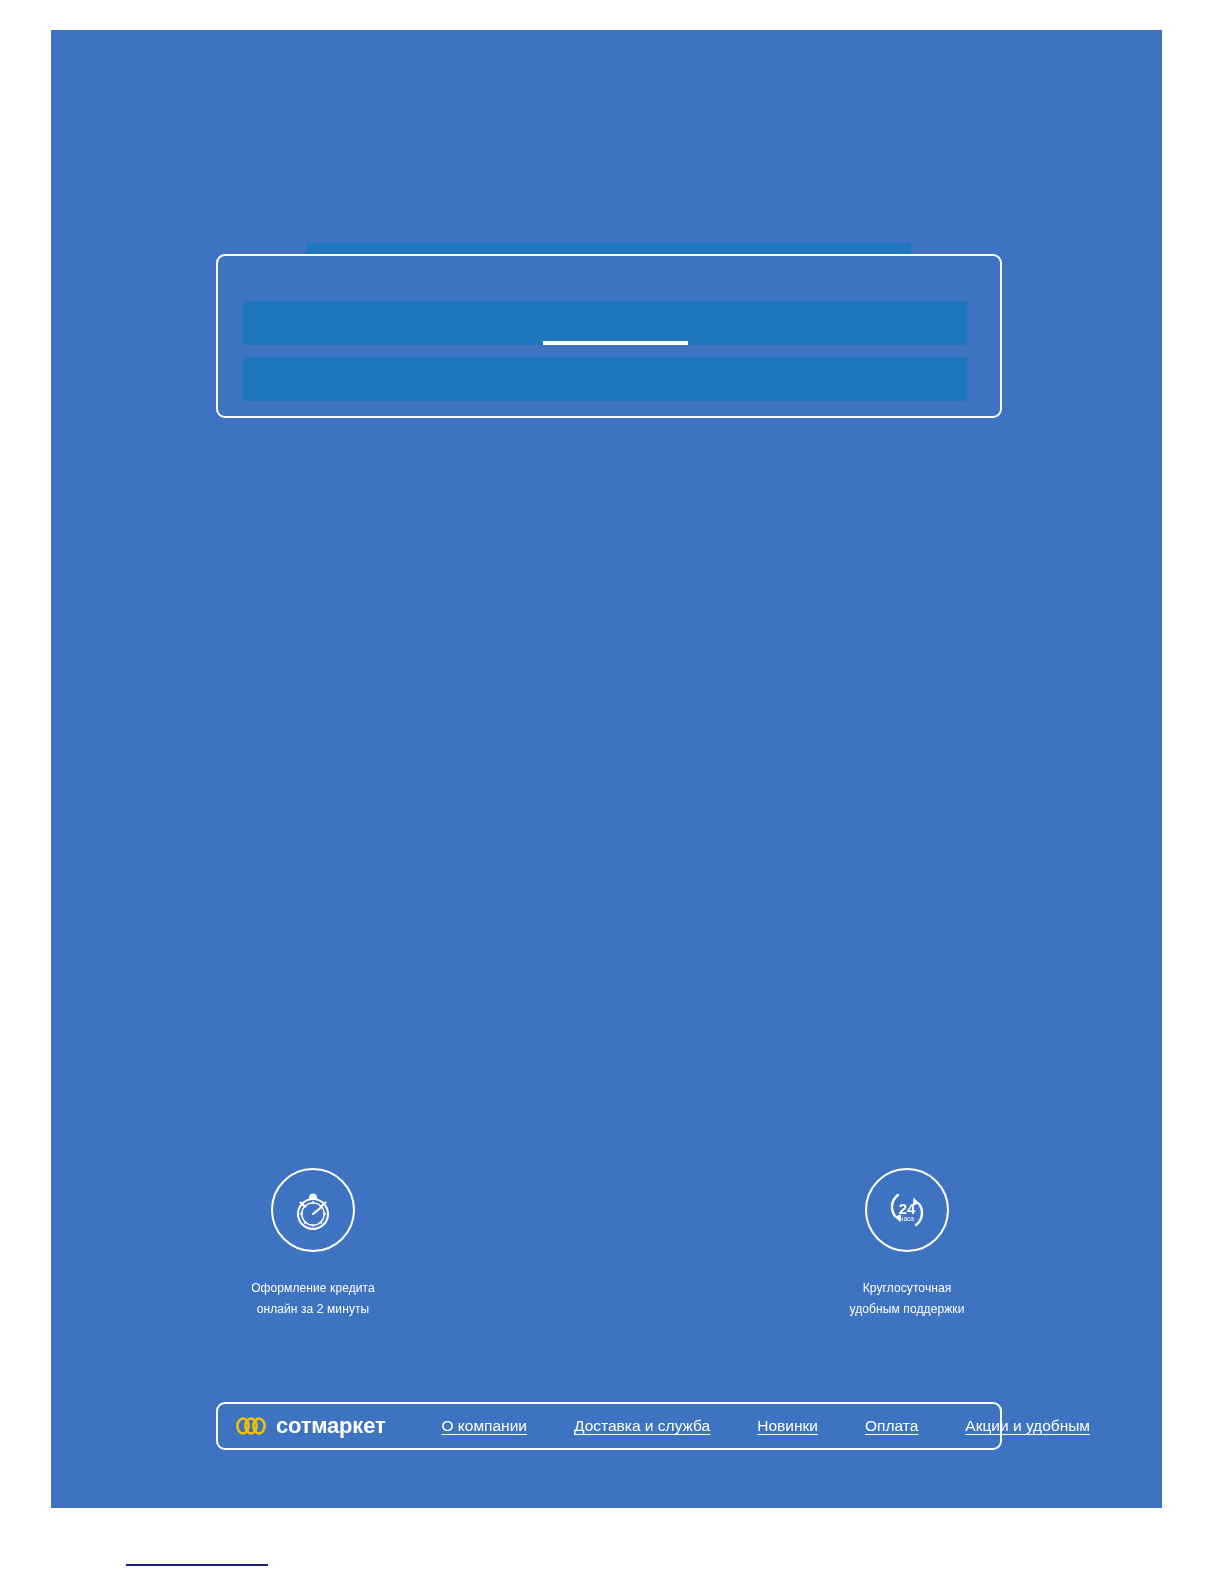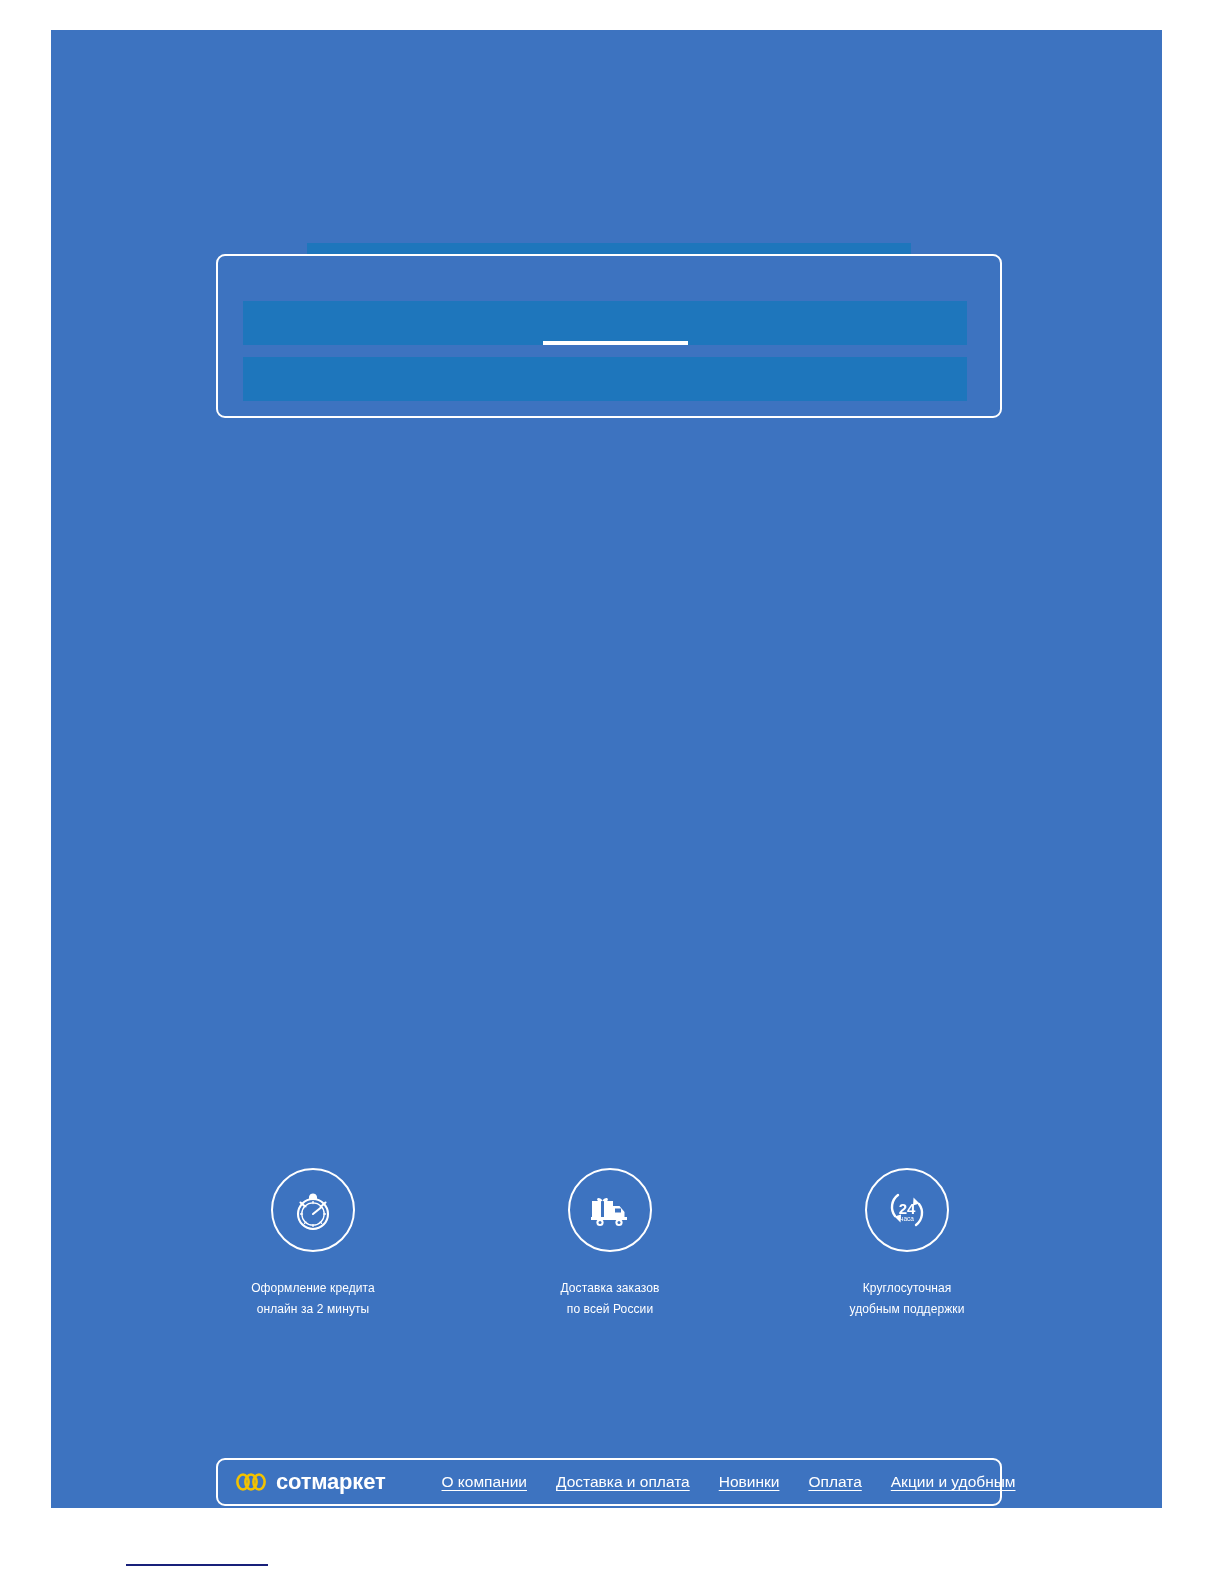--- a/index.html
+++ b/index.html
@@ -95,21 +95,21 @@
     font-size: 12px;
     line-height: 21px;
     letter-spacing: .1px;
     white-space: pre-line;
   }
 
   
   #footer-bar {
     position: absolute;
     left: 165px;
-    top: 1428px;
+    top: 1372px;
     width: 786px;
     height: 48px;
     border: 2px solid #ffffff;
     border-radius: 9px;
     box-sizing: border-box;
     display: flex;
     align-items: center;
   }
   #brand-logo {
     display: flex;
@@ -120,21 +120,21 @@
   #brand-mark { display: block; margin-right: 7px; }
   #brand-word {
     color: #ffffff;
     font-size: 22px;
     font-weight: bold;
     letter-spacing: -.2px;
   }
   #footer-links {
     display: flex;
     align-items: center;
-    gap: 29px;
+    gap: 47px;
   }
   .footer-link {
     color: #ffffff;
     font-size: 15.5px;
     text-decoration: underline;
     text-underline-offset: 3px;
     white-space: nowrap;
     cursor: pointer;
   }
 
@@ -184,39 +184,20 @@
               <path d="M32.2 37 l1.4 1.4"></path>
             <path d="M33.6 20.4 l-1.4 1.4"></path>
               <path d="M17.9 37 l-1.4 1.4"></path>
           </g>
         </svg>
       </div>
       <div class="feature-caption">Оформление кредита
 онлайн за 2 минуты</div>
     </div>
 
-    <div class="feature">
-      <div class="feature-icon-ring">
-        <svg width="52" height="52" viewBox="0 0 52 52" fill="none">
-          <rect x="8" y="17" width="21" height="16" fill="#ffffff"></rect>
-          <path d="M29 22 h6.5 l5 6 v5 h-11.5 z" fill="#ffffff"></path>
-          <rect x="7" y="33" width="36" height="3" fill="#ffffff"></rect>
-          <circle cx="16" cy="38.5" r="3.6" fill="#ffffff"></circle>
-          <circle cx="16" cy="38.5" r="1.5" fill="#3D73C0"></circle>
-          <circle cx="35" cy="38.5" r="3.6" fill="#ffffff"></circle>
-          <circle cx="35" cy="38.5" r="1.5" fill="#3D73C0"></circle>
-          <rect x="17" y="17" width="3" height="16" fill="#3D73C0"></rect>
-          <path d="M18.5 16.5 c-4-5 -7-1.5 -4.5 .6 c1.3 1.1 3.3 .2 4.5-.6 z
-                   M18.5 16.5 c4-5 7-1.5 4.5 .6 c-1.3 1.1-3.3 .2-4.5-.6 z" fill="#ffffff"></path>
-          <rect x="31" y="24.5" width="6" height="4" fill="#3D73C0"></rect>
-        </svg>
-      </div>
-      <div class="feature-caption">Доставка заказов
-по всей России</div>
-    </div>
 
     <div class="feature">
       <div class="feature-icon-ring">
         <svg width="52" height="52" viewBox="0 0 52 52" fill="none" stroke="#ffffff" stroke-width="2.4">
           <path d="M38 20 a15 15 0 0 1 -3 21" stroke-linecap="round"></path>
           <path d="M14 32 a15 15 0 0 1 3 -21" stroke-linecap="round"></path>
           <path d="M32.5 13.5 L38.5 19.5 L32 21.5" fill="#ffffff" stroke="none"></path>
           <path d="M19.5 38.5 L13.5 32.5 L20 30.5" fill="#ffffff" stroke="none"></path>
           <text x="26" y="29.5" text-anchor="middle" fill="#ffffff" stroke="none" font-family="Liberation Sans, sans-serif" font-size="15" font-weight="bold">24</text>
           <text x="26" y="37" text-anchor="middle" fill="#ffffff" stroke="none" font-family="Liberation Sans, sans-serif" font-size="6.5">часа</text>
@@ -237,21 +218,21 @@
           <ellipse cx="8" cy="10" rx="5.6" ry="7.5"></ellipse>
           <ellipse cx="16" cy="10" rx="5.6" ry="7.5"></ellipse>
           <ellipse cx="24" cy="10" rx="5.6" ry="7.5"></ellipse>
         </g>
       </svg>
       <span id="brand-word">сотмаркет</span>
     </div>
 
     <div id="footer-links">
       <a class="footer-link">О компании</a>
-      <a class="footer-link">Доставка и оплата</a>
+      <a class="footer-link">Доставка и служба</a>
       <a class="footer-link">Новинки</a>
       <a class="footer-link">Оплата</a>
       <a class="footer-link">Акции и удобным</a>
     </div>
 
   </div>
 
 </div>
 
 <a id="stray-link"></a>

